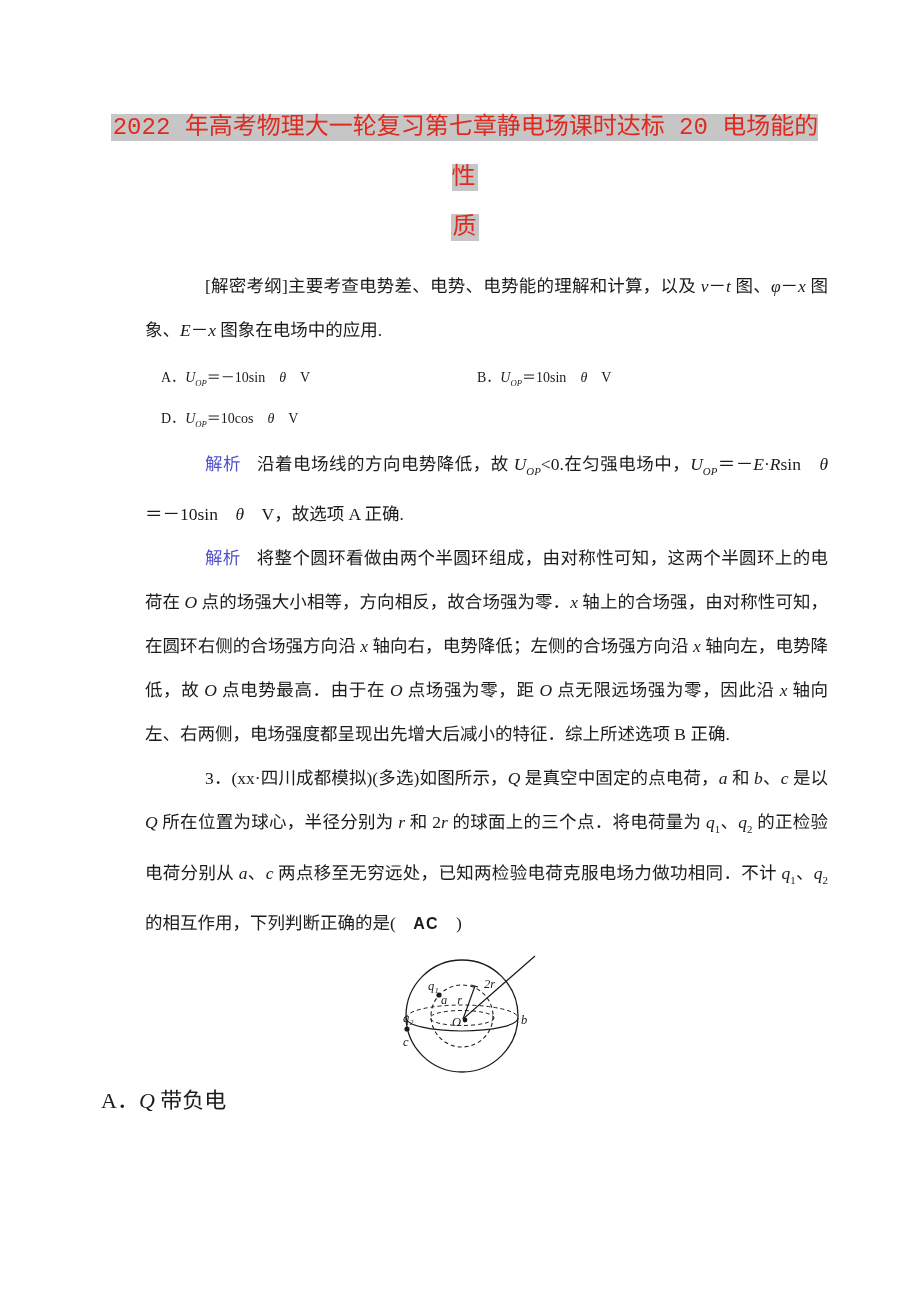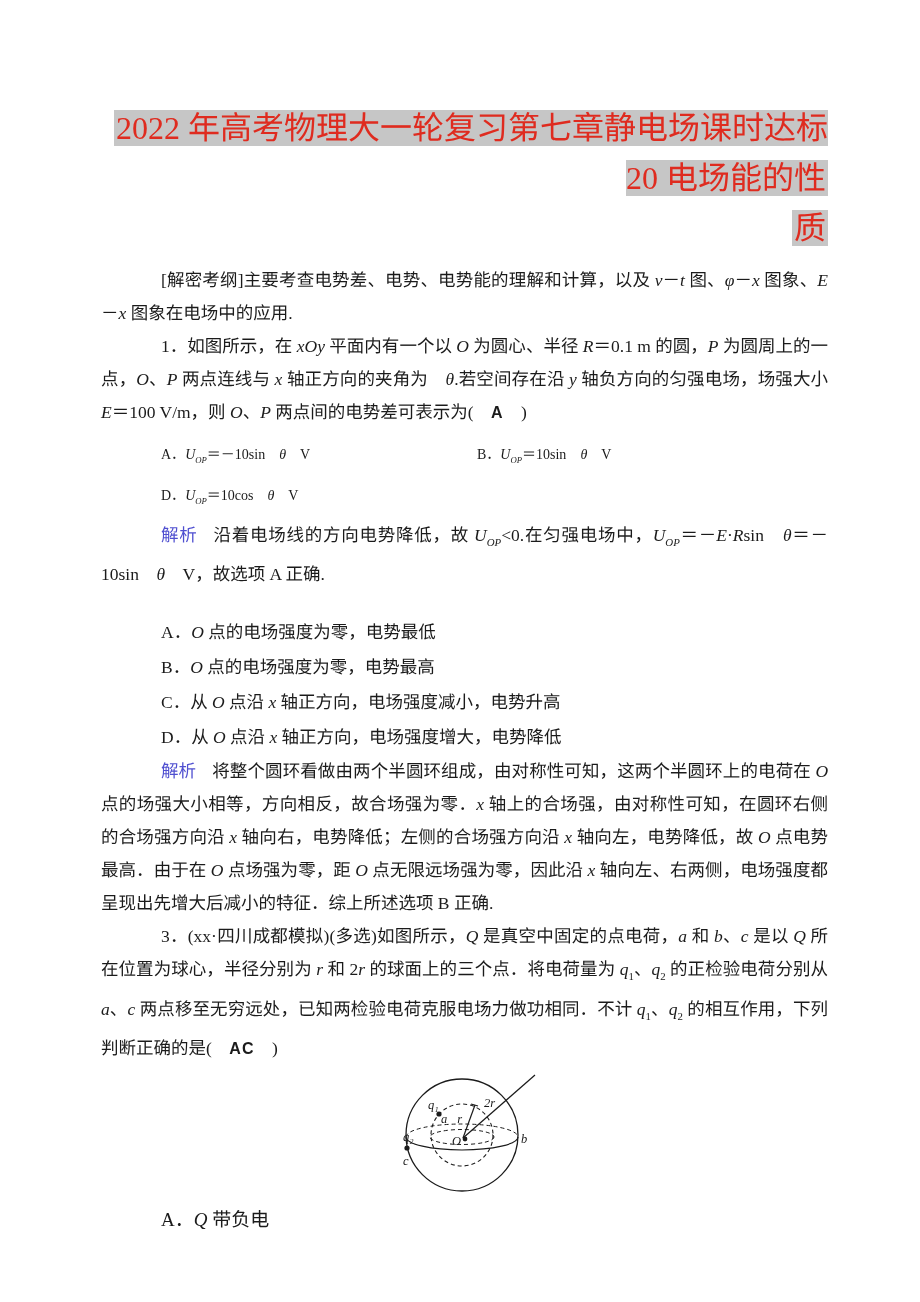--- a/index.html
+++ b/index.html
@@ -12,52 +12,53 @@
     color:var(--text-color, #1b1b1b);
     font-family:"Liberation Serif","DejaVu Serif",serif;
     overflow:hidden;
   }
   .content {
     position:absolute;
     left:101px; top:103px;
     width:727px;
   }
   .doc-title {
-    font-size:32px;
+    font-size:24px;
     line-height:50px;
     font-weight:400;
-    text-align:right;
+    text-align:center;
     margin-bottom:11px;
+    font-family:Liberation Mono, monospace;
   }
   .doc-title .hl {
     background:var(--title-highlight, #c6c6c6);
     color:var(--title-red, #df2b1f);
     padding:0 2px;
   }
   .para {
     font-size:17.5px;
-    line-height:33px;
+    line-height:44px;
     text-align:justify;
+    margin-left:44px;
   }
   .indent { text-indent:60px; }
   .opt2col {
     display:grid;
     grid-template-columns:316px 1fr;
     margin:8px 0 0 60px;
     font-size:14px;
     line-height:35px;
   }
   .optlist {
     margin:24px 0 0 60px;
     font-size:17.5px;
     line-height:35px;
   }
   .opt-single {
-    margin-left:60px;
-    font-size:19px;
+    font-size:22px;
     line-height:33px;
   }
   .jiexi-label {
     color:var(--jiexi-blue, #4f4fd0);
     margin-right:16px;
   }
   .para b, .opt-single b {
     font-family:"Liberation Sans","DejaVu Sans",sans-serif;
     font-size:16px;
     font-weight:700;
@@ -86,37 +87,30 @@
 <div class="page">
   <div class="content">
 
     <h1 class="doc-title">
       <div><span class="hl">2022 年高考物理大一轮复习第七章静电场课时达标 20 电场能的性</span></div>
       <div><span class="hl">质</span></div>
     </h1>
 
     <p class="para indent">[解密考纲]主要考查电势差、电势、电势能的理解和计算，以及 <i>v</i>－<i>t</i> 图、<i>φ</i>－<i>x</i> 图象、<i>E</i>－<i>x</i> 图象在电场中的应用.</p>
 
-    <p class="para indent">1．如图所示，在 <i>xOy</i> 平面内有一个以 <i>O</i> 为圆心、半径 <i>R</i>＝0.1 m 的圆，<i>P</i> 为圆周上的一点，<i>O</i>、<i>P</i> 两点连线与 <i>x</i> 轴正方向的夹角为　<i>θ</i>.若空间存在沿 <i>y</i> 轴负方向的匀强电场，场强大小 <i>E</i>＝100 V/m，则 <i>O</i>、<i>P</i> 两点间的电势差可表示为(　<b>A</b>　)</p>
 
     <div class="opt2col">
       <span>A．<i>U</i><sub><i>OP</i></sub>＝－10sin　<i>θ</i>　V</span>
       <span>B．<i>U</i><sub><i>OP</i></sub>＝10sin　<i>θ</i>　V</span>
       <span>D．<i>U</i><sub><i>OP</i></sub>＝10cos　<i>θ</i>　V</span>
     </div>
 
     <p class="para indent"><span class="jiexi-label">解析</span><span>沿着电场线的方向电势降低，故 <i>U</i><sub><i>OP</i></sub>&lt;0.在匀强电场中，<i>U</i><sub><i>OP</i></sub>＝－<i>E</i>·<i>R</i>sin　<i>θ</i>＝－10sin　<i>θ</i>　V，故选项 A 正确.</span></p>
 
 
-    <div class="optlist">
-      <div>A．<i>O</i> 点的电场强度为零，电势最低</div>
-      <div>B．<i>O</i> 点的电场强度为零，电势最高</div>
-      <div>C．从 <i>O</i> 点沿 <i>x</i> 轴正方向，电场强度减小，电势升高</div>
-      <div>D．从 <i>O</i> 点沿 <i>x</i> 轴正方向，电场强度增大，电势降低</div>
-    </div>
 
     <p class="para indent"><span class="jiexi-label">解析</span><span>将整个圆环看做由两个半圆环组成，由对称性可知，这两个半圆环上的电荷在 <i>O</i> 点的场强大小相等，方向相反，故合场强为零．<i>x</i> 轴上的合场强，由对称性可知，在圆环右侧的合场强方向沿 <i>x</i> 轴向右，电势降低；左侧的合场强方向沿 <i>x</i> 轴向左，电势降低，故 <i>O</i> 点电势最高．由于在 <i>O</i> 点场强为零，距 <i>O</i> 点无限远场强为零，因此沿 <i>x</i> 轴向左、右两侧，电场强度都呈现出先增大后减小的特征．综上所述选项 B 正确.</span></p>
 
     <p class="para indent">3．(xx·四川成都模拟)(多选)如图所示，<i>Q</i> 是真空中固定的点电荷，<i>a</i> 和 <i>b</i>、<i>c</i> 是以 <i>Q</i> 所在位置为球心，半径分别为 <i>r</i> 和 2<i>r</i> 的球面上的三个点．将电荷量为 <i>q</i><sub>1</sub>、<i>q</i><sub>2</sub> 的正检验电荷分别从 <i>a</i>、<i>c</i> 两点移至无穷远处，已知两检验电荷克服电场力做功相同．不计 <i>q</i><sub>1</sub>、<i>q</i><sub>2</sub> 的相互作用，下列判断正确的是(　<b>AC</b>　)</p>
 
     <div class="figwrap">
       <svg width="154" height="124" viewBox="0 0 154 124">
 
         <line class="fig-stroke" x1="75" y1="65" x2="147" y2="2" stroke-width="1.2"></line>
 

